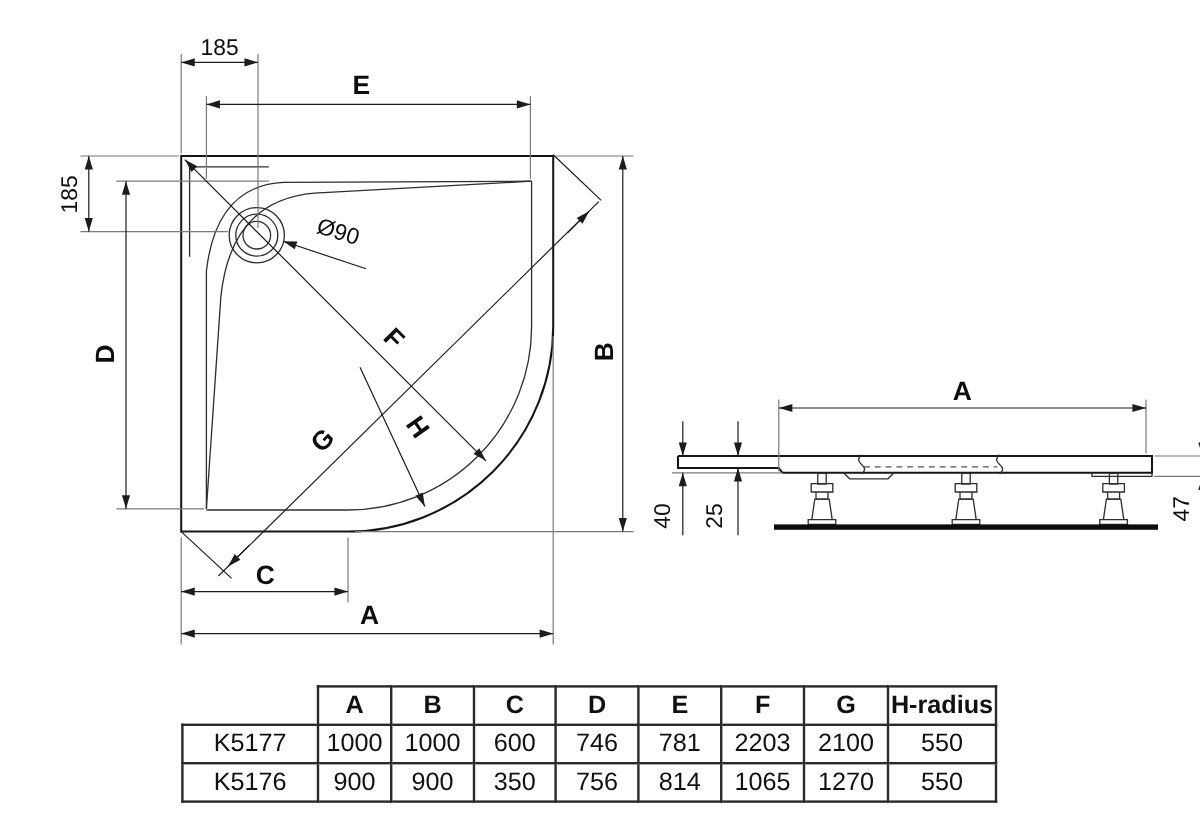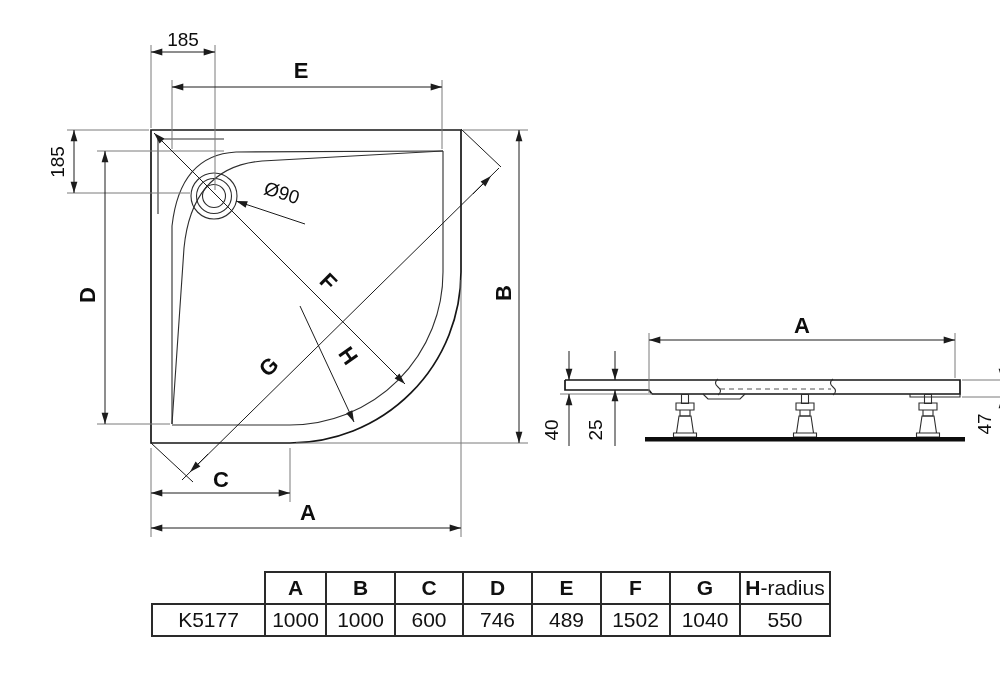--- a/index.html
+++ b/index.html
@@ -15,21 +15,21 @@
   .lbl{font-size:22px;font-weight:bold;}
   .num{font-size:19px;}
   .mid{text-anchor:middle;}
   
   .dim-table{position:absolute;left:139px;top:571px;border-collapse:collapse;table-layout:fixed;
              font-size:21px;color:#111;}
   .dim-table th,.dim-table td{border:2px solid #2a2a2a;text-align:center;vertical-align:middle;
              height:30px;padding:0;white-space:nowrap;overflow:hidden;}
   .dim-table th{font-weight:bold;}
   .dim-table th.blank{border:none;background:transparent;}
-  .dim-table .hsuf{font-weight:normal;text-align:center;}
+  .dim-table .hsuf{font-weight:bold;text-align:center;}
 </style>
 </head>
 <body>
 
 <div id="stage">
 <svg width="1000" height="693" viewBox="0 0 1000 693">
   <defs>
     <marker id="arr" viewBox="0 0 12 8" refX="11.8" refY="4" markerWidth="12" markerHeight="8" orient="auto-start-reverse" markerUnits="userSpaceOnUse">
       <path d="M0.5,0.6 L11.8,4 L0.5,7.4 Z" fill="#1c1c1c"></path>
     </marker>
@@ -147,20 +147,31 @@
       <th><span>H</span><span class="hsuf">-radius</span></th>
     </tr>
   </thead>
   <tbody>
     <tr>
       <td>K5177</td>
       <td>1000</td>
       <td>1000</td>
       <td>600</td>
       <td>746</td>
-      <td>489</td>
-      <td>1502</td>
-      <td>1040</td>
+      <td>781</td>
+      <td>2203</td>
+      <td>2100</td>
+      <td>550</td>
+    </tr>
+    <tr>
+      <td>K5176</td>
+      <td>900</td>
+      <td>900</td>
+      <td>350</td>
+      <td>756</td>
+      <td>814</td>
+      <td>1065</td>
+      <td>1270</td>
       <td>550</td>
     </tr>
   </tbody>
 </table>
 </div>
 
 </body></html>

